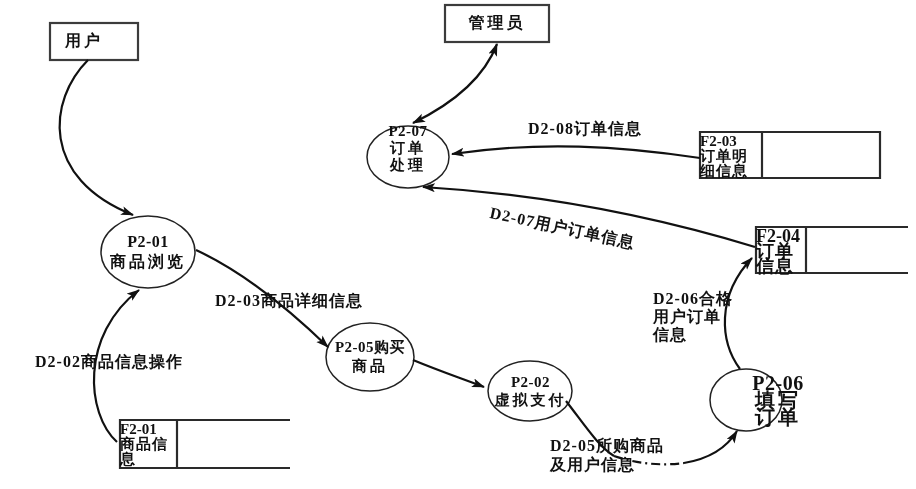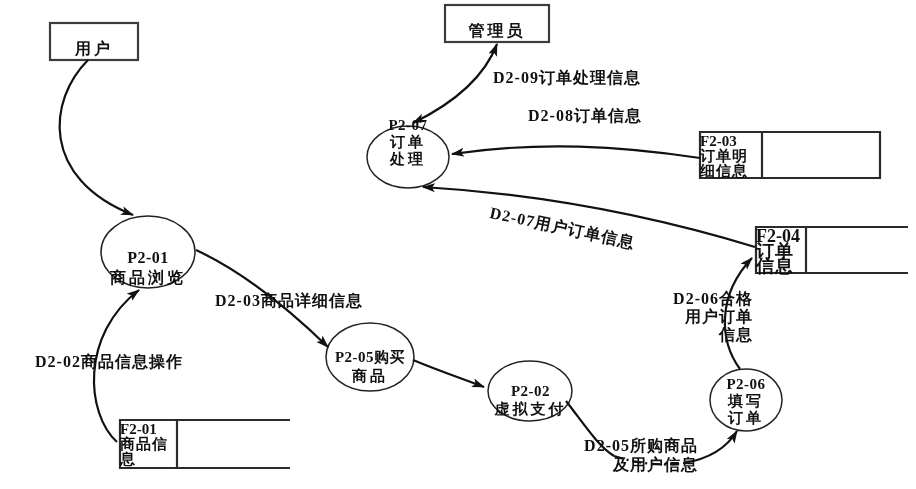--- a/index.html
+++ b/index.html
@@ -6,24 +6,24 @@
   .stage {
     position:relative; width:916px; height:489px; background:#ffffff;
     font-family:"Liberation Serif","DejaVu Serif",serif; color:#111;
     overflow:hidden;
   }
   .stage svg { position:absolute; left:0; top:0; }
   .lbl {
     position:absolute; font-weight:700; font-size:16px; line-height:19px;
     white-space:nowrap; letter-spacing:1px; color:#111;
   }
-  .lbl.multi { white-space:normal; text-align:right; }
+  .lbl.multi { white-space:normal; text-align:left; }
   .node {
     position:absolute; font-weight:700; text-align:center; color:#111;
-    display:flex; flex-direction:column; align-items:center; justify-content:flex-end;
+    display:flex; flex-direction:column; align-items:center; justify-content:center;
   }
   .node .ln { letter-spacing:3px; }
   .node .ln.code { letter-spacing:0.5px; }
   .store {
     position:absolute; font-weight:700; font-size:15px; color:#111;
   }
   .store .ln { line-height:15px; letter-spacing:1px; }
   .store .ln.code { letter-spacing:0; }
   .rot { transform:rotate(12deg); transform-origin:0 0; }
 </style>
@@ -68,21 +68,21 @@
       <path d="M 566,401 C 584,424 598,446 614,456"></path>
       <path d="M 614,456 C 638,464 662,466 684,463" stroke-dasharray="9 4 2 4"></path>
       <path d="M 684,463 C 708,459 726,449 737,431" marker-end="url(#ah)"></path>
       <path d="M 740,369 C 720,342 716,296 752,258" marker-end="url(#ah)"></path>
       <path d="M 755,247 C 650,215 540,194 423,187" marker-end="url(#ah)"></path>
       <path d="M 700,158 C 620,146 540,141 452,154" marker-end="url(#ah)"></path>
       <path d="M 413,123 C 452,104 484,78 497,44" marker-start="url(#ahs)" marker-end="url(#ah)"></path>
     </g>
   </svg>
 
-  <div class="node" style="left:60px; top:23px; width:68px; height:37px; font-size:16px;">
+  <div class="node" style="left:50px; top:23px; width:68px; height:37px; font-size:16px;">
     <div class="ln">用户</div>
   </div>
   <div class="node" style="left:445px; top:5px; width:104px; height:37px; font-size:16px;">
     <div class="ln">管理员</div>
   </div>
 
   <div class="node" style="left:101px; top:216px; width:94px; height:72px; font-size:16px; line-height:20px;">
     <div class="ln code">P2-01</div>
     <div class="ln">商品浏览</div>
   </div>
@@ -92,21 +92,21 @@
     <div class="ln">处理</div>
   </div>
   <div class="node" style="left:326px; top:328px; width:88px; height:58px; font-size:15px; line-height:19px;">
     <div class="ln code">P2-05购买</div>
     <div class="ln">商品</div>
   </div>
   <div class="node" style="left:488px; top:364px; width:85px; height:54px; font-size:15px; line-height:18px;">
     <div class="ln code">P2-02</div>
     <div class="ln">虚拟支付</div>
   </div>
-  <div class="node" style="left:710px; top:373px; width:72px; height:54px; font-size:15px; line-height:17px;">
+  <div class="node" style="left:742px; top:373px; width:72px; height:54px; font-size:20px; line-height:17px;">
     <div class="ln code">P2-06</div>
     <div class="ln">填写</div>
     <div class="ln">订单</div>
   </div>
 
   <div class="store" style="left:120px; top:422px; width:57px;">
     <div class="ln code">F2-01</div>
     <div class="ln">商品信</div>
     <div class="ln">息</div>
   </div>
@@ -126,16 +126,15 @@
   <div class="lbl multi" style="left:550px; top:436px; width:148px;">
     <div>D2-05所购商品</div>
     <div>及用户信息</div>
   </div>
   <div class="lbl multi" style="left:653px; top:290px; width:100px; line-height:18px;">
     <div>D2-06合格</div>
     <div>用户订单</div>
     <div>信息</div>
   </div>
   <div class="lbl rot" style="left:492px; top:203px;">D2-07用户订单信息</div>
-  <div class="lbl" style="left:528px; top:106px;font-family:Liberation Serif, serif;">D2-08订单信息</div>
-  <div class="lbl" style="left:493px; top:68px;">D2-09订单处理信息</div>
+  <div class="lbl" style="left:528px; top:119px;font-family:Liberation Serif, serif;">D2-08订单信息</div>
 
 </div>
 
 </body></html>

